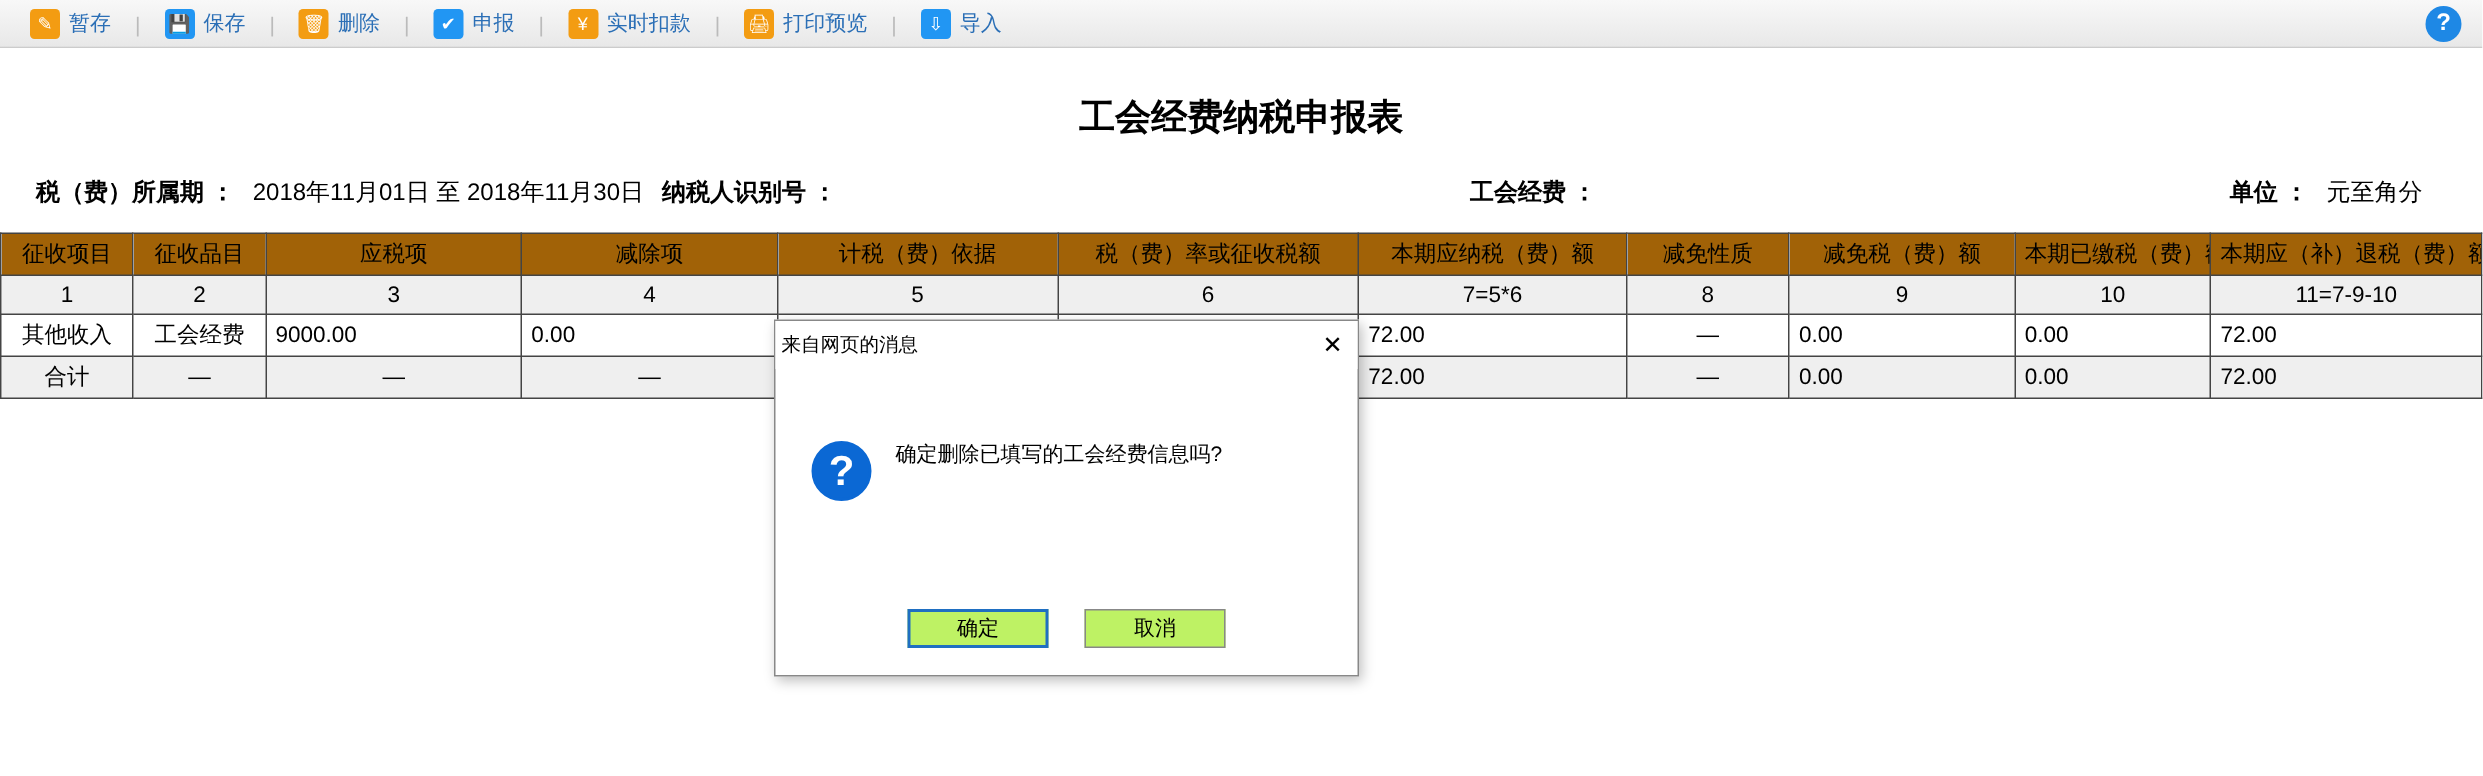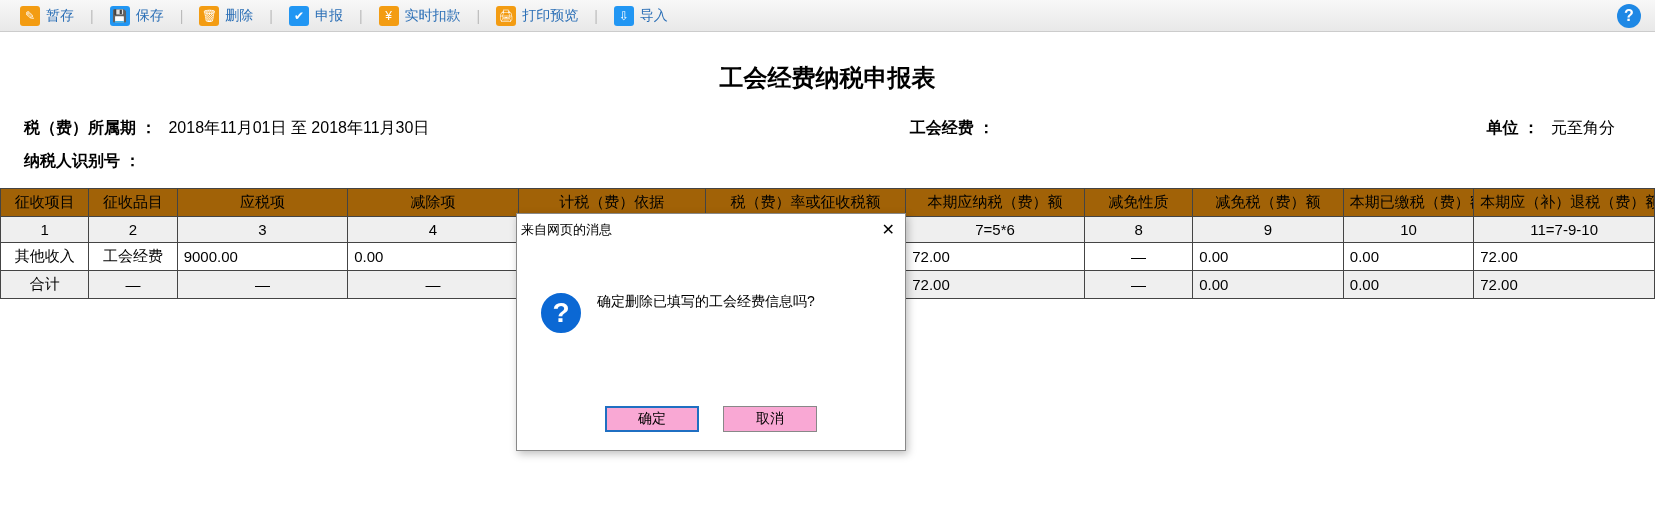--- a/index.html
+++ b/index.html
@@ -68,21 +68,21 @@
       font-weight: bold;
       margin-top: 30px;
     }
     .meta {
       display: flex;
       justify-content: space-between;
       padding: 24px 40px 16px 24px;
       font-size: 16px;
       font-weight: bold;
     }
-    .meta .col { display: flex; flex-direction: column; gap: 12px; }
+    .meta .col { display: flex; flex-direction: row; gap: 12px; }
     .meta .row { display: flex; gap: 12px; align-items: baseline; }
     .meta .label { font-weight: bold; }
     .meta .val { font-weight: normal; }
     table {
       width: 100%;
       border-collapse: collapse;
       font-size: 15px;
       table-layout: fixed;
     }
     th, td {
@@ -143,21 +143,21 @@
     .dlg-buttons {
       display: flex;
       justify-content: center;
       gap: 24px;
       padding: 14px 0 18px;
     }
     .dlg-btn {
       width: 94px;
       height: 26px;
       border: 1px solid #888;
-      background: #f9a8d4;
+      background: #bef264;
       cursor: pointer;
       font-size: 14px;
     }
     .dlg-btn.primary {
       border: 2px solid #1f6fc2;
     }
   </style>
 </head>
 <body>
 

